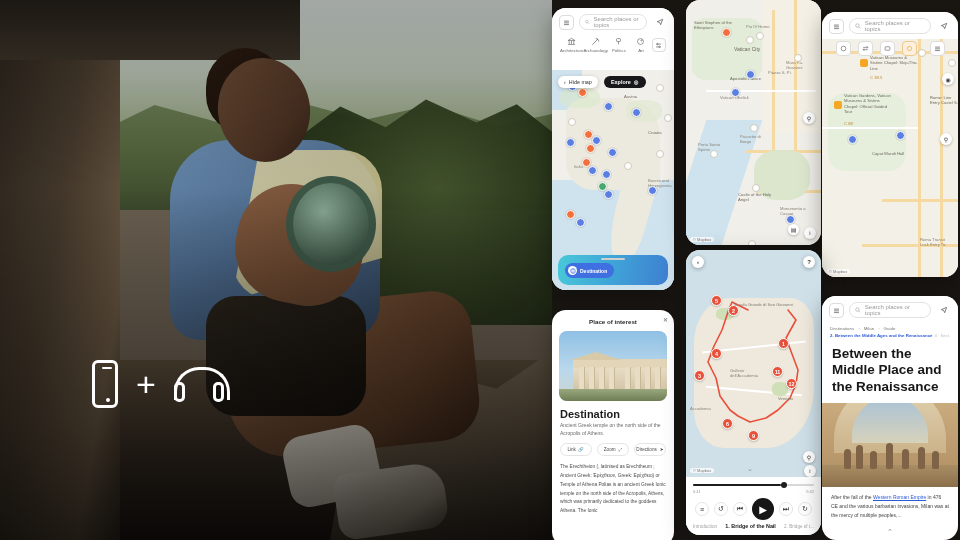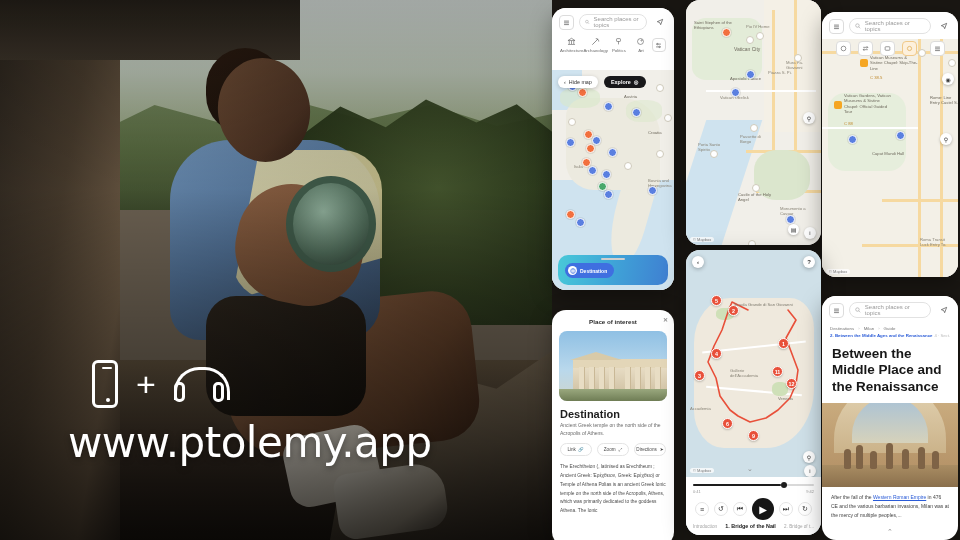--- a/index.html
+++ b/index.html
@@ -204,21 +204,20 @@
     <div class="hero-shadow"></div>
 
     <div class="brandrow">
       <span class="ic-phone"></span>
       <span class="ic-plus">+</span>
       <span class="ic-head">
         <span class="ic-ear-l"></span>
         <span class="ic-ear-r"></span>
       </span>
     </div>
-    <div class="brandurl">www.ptolemy.app</div>
   </div>
 
   <div class="card" style="left:552px; top:8px; width:122px; height:282px;">
     <div class="topbar">
       <div class="sqbtn">
         <svg width="7" height="7" viewBox="0 0 10 10">
             <g stroke="#555" stroke-width="1">
               <line x1="1.5" y1="3" x2="8.5" y2="3"></line>
               <line x1="1.5" y1="5.5" x2="8.5" y2="5.5"></line>
               <line x1="1.5" y1="8" x2="8.5" y2="8"></line>

